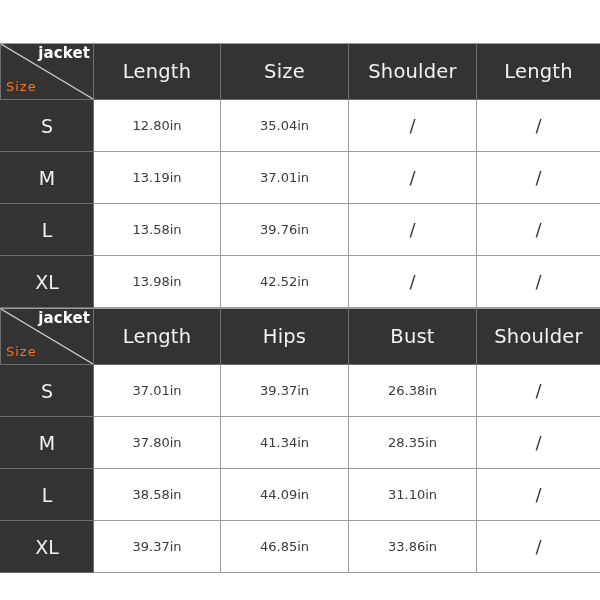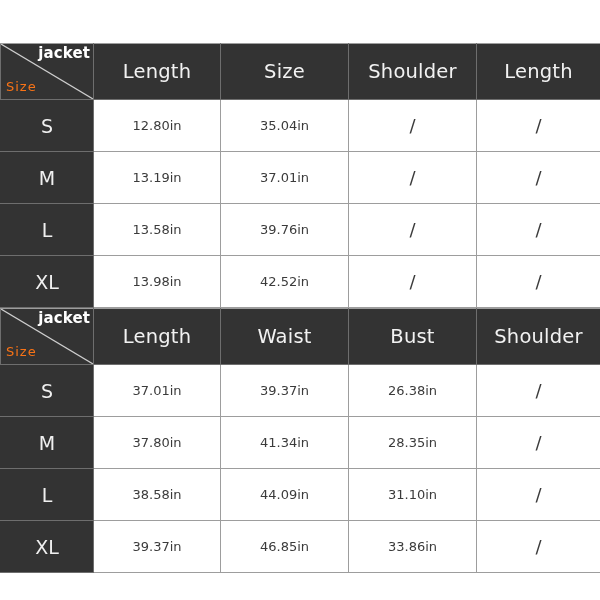--- a/index.html
+++ b/index.html
@@ -199,21 +199,21 @@
       <thead>
         <tr class="head-row">
           <th class="corner-cell">
             <svg class="diag" viewBox="0 0 93 55" preserveAspectRatio="none">
               <line x1="0" y1="0" x2="93" y2="55" stroke="#cfcfcf" stroke-width="1.2"></line>
             </svg>
             <span class="garment">jacket</span>
             <span class="sizeword">Size</span>
           </th>
           <th>Length</th>
-          <th>Waist</th>
+          <th>Hips</th>
           <th>Bust</th>
           <th>Shoulder</th>
         </tr>
       </thead>
       <tbody>
         <tr>
           <td class="size-cell">S</td>
           <td class="data-cell">37.01in</td>
           <td class="data-cell">39.37in</td>
           <td class="data-cell">26.38in</td>

